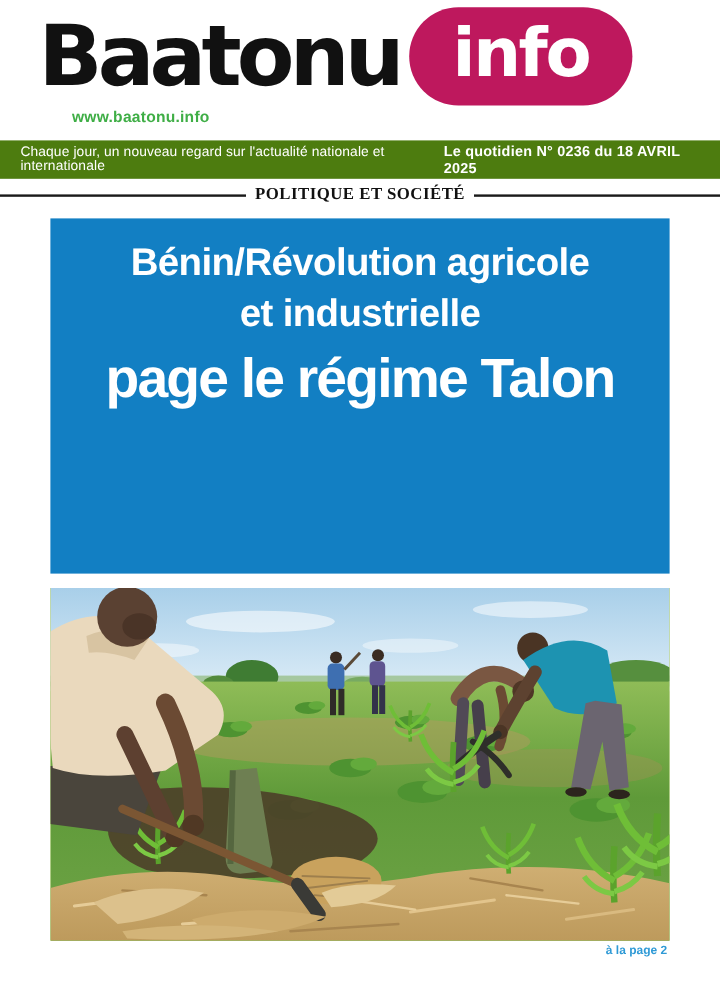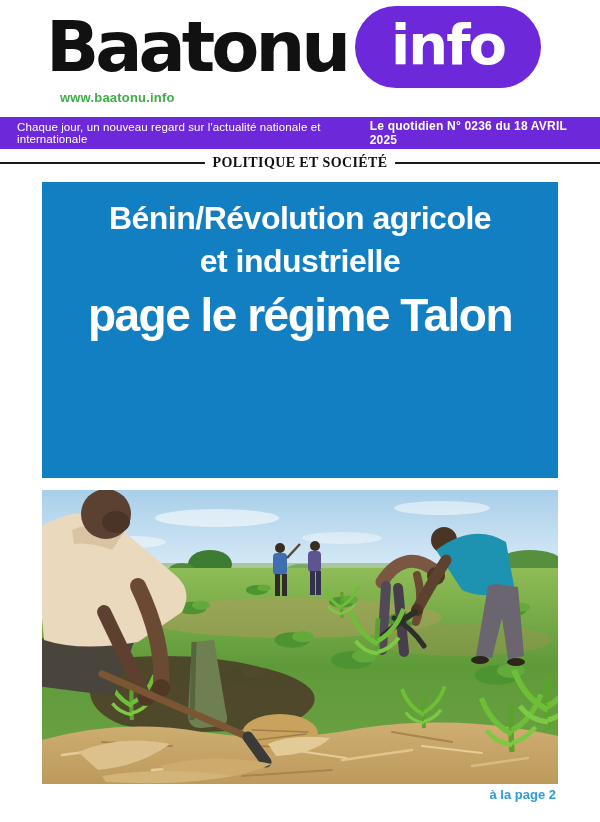--- a/index.html
+++ b/index.html
@@ -2,38 +2,38 @@
 <html><head>
 <meta charset="utf-8">
 <style>
   html,body{margin:0;padding:0;background:#ffffff;}
   .page{
     position:relative;width:600px;height:822px;background:#ffffff;overflow:hidden;
     font-family:"Liberation Sans", sans-serif;
   }
   
   .masthead{position:absolute;top:2px;left:0;right:0;height:112px;}
-  .logo-row{display:flex;align-items:center;padding-left:46px;margin-top:4px;}
+  .logo-row{display:flex;align-items:center;padding-left:32px;margin-top:4px;}
   .brand{
     font-family:"DejaVu Sans", sans-serif;font-weight:bold;color:#111111;
     font-size:70px;line-height:82px;letter-spacing:-4px;
   }
   .brand-badge{
-    margin-left:8px;width:186px;height:82px;border-radius:42px;background:#6d28d9;
+    margin-left:8px;width:186px;height:82px;border-radius:42px;background:#be185d;
     display:flex;align-items:center;justify-content:center;flex:0 0 auto;
     font-family:"DejaVu Sans", sans-serif;font-weight:bold;color:#ffffff;
     font-size:56px;letter-spacing:-2px;padding-bottom:6px;box-sizing:border-box;
   }
   .website{
     position:absolute;left:60px;top:88px;color:#3fae46;font-weight:bold;
     font-size:13px;letter-spacing:.2px;cursor:pointer;
   }
   
   .topbar{
-    position:absolute;top:117px;left:0;right:0;height:18px;background:#6d28d9;
+    position:absolute;top:117px;left:0;right:0;height:18px;background:#4d7c0f;
     display:flex;align-items:center;justify-content:space-between;
     padding:16px 17px;box-sizing:border-box;color:#ffffff;
   }
   .tagline{font-size:11.5px;letter-spacing:.1px;}
   .edition{font-size:12px;font-weight:bold;letter-spacing:.2px;}
   
   .section-rule{
     position:absolute;top:153px;left:0;right:0;height:20px;
     display:flex;align-items:center;gap:7px;
   }
@@ -50,21 +50,21 @@
   .kicker{margin-top:15px;font-size:32px;line-height:43px;letter-spacing:-.5px;}
   .title{margin-top:5px;font-size:46px;line-height:54px;letter-spacing:-1.5px;}
   
   .photo{
     position:absolute;top:490px;left:42px;width:516px;height:294px;margin:0;
     overflow:hidden;background:#9cc05a;
   }
   .photo svg{display:block;width:516px;height:294px;}
   
   .page-ref{
-    position:absolute;top:787px;right:44px;font-size:13px;font-weight:bold;
+    position:absolute;top:787px;right:44px;font-size:10px;font-weight:bold;
     color:#2f9ad6;cursor:pointer;
   }
 </style>
 </head>
 <body>
 
 <div class="page">
 
   <header class="masthead">
     <div class="logo-row">

